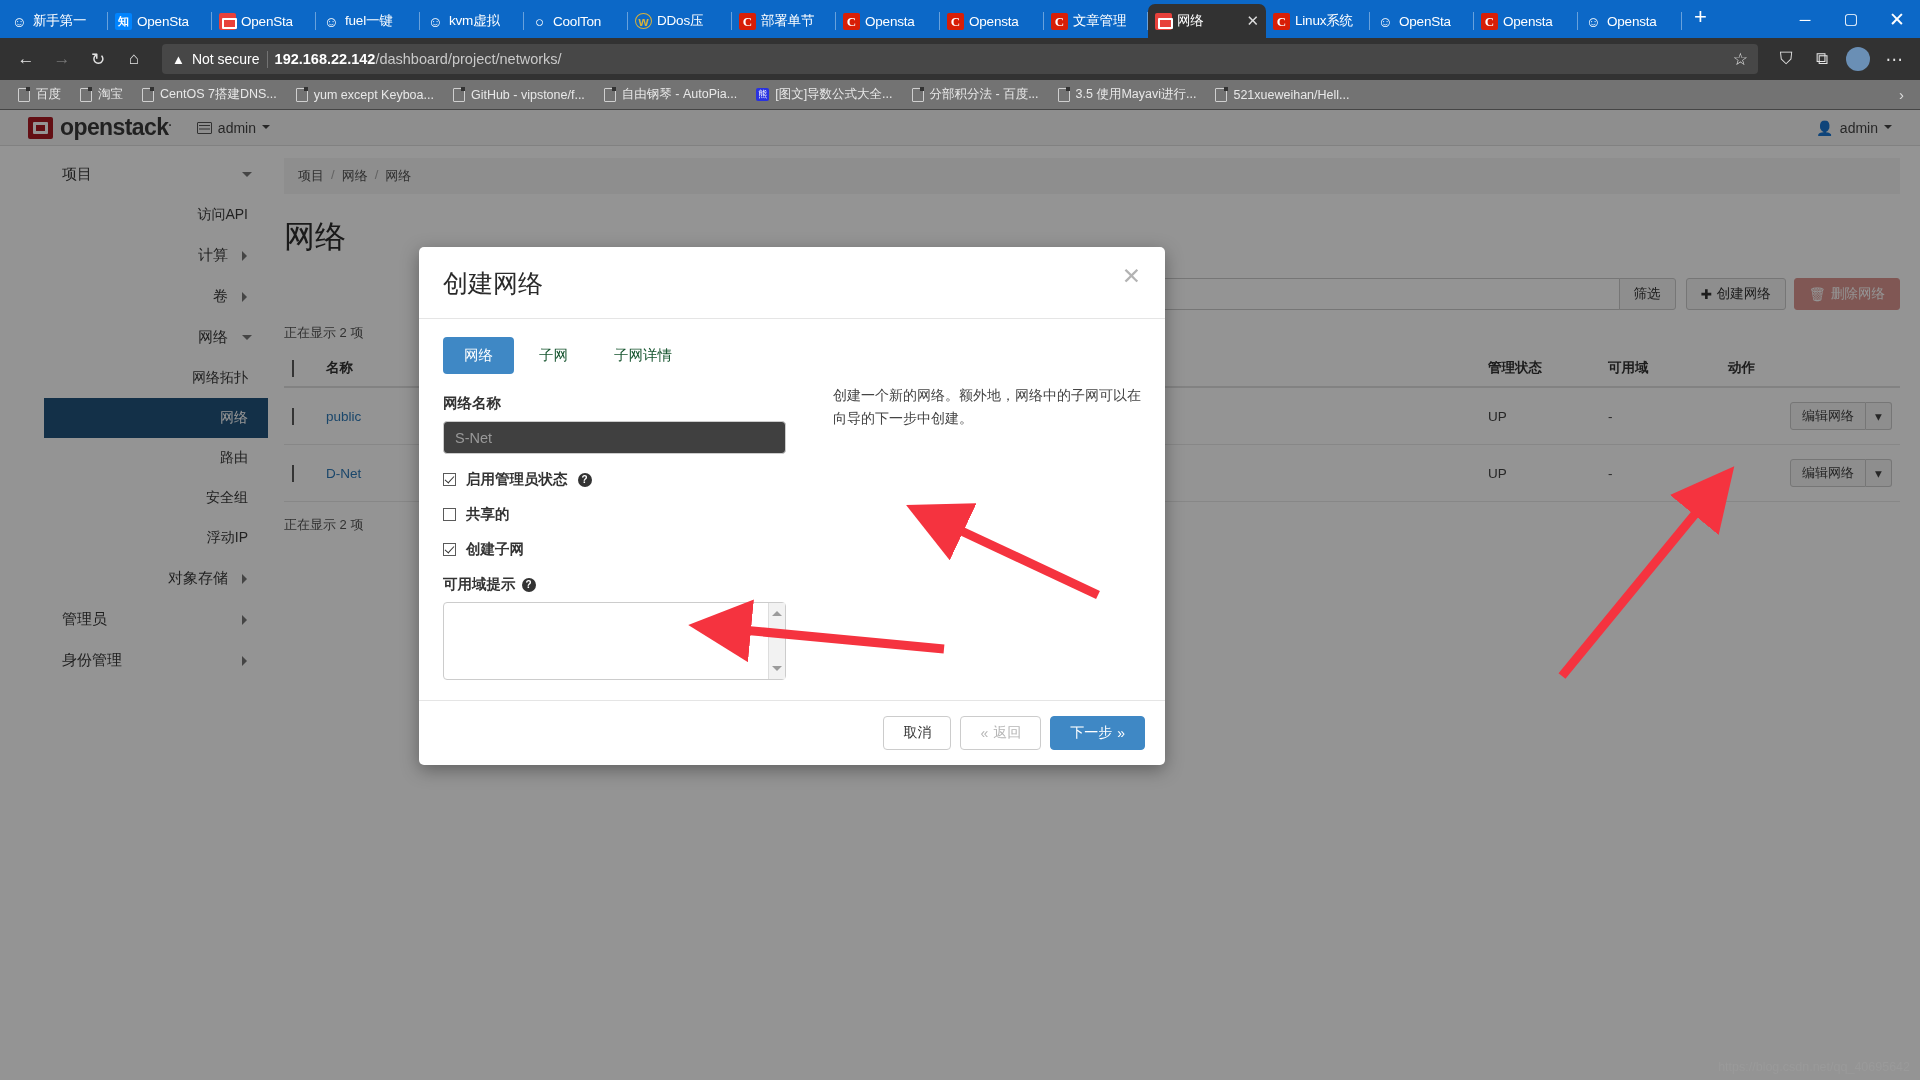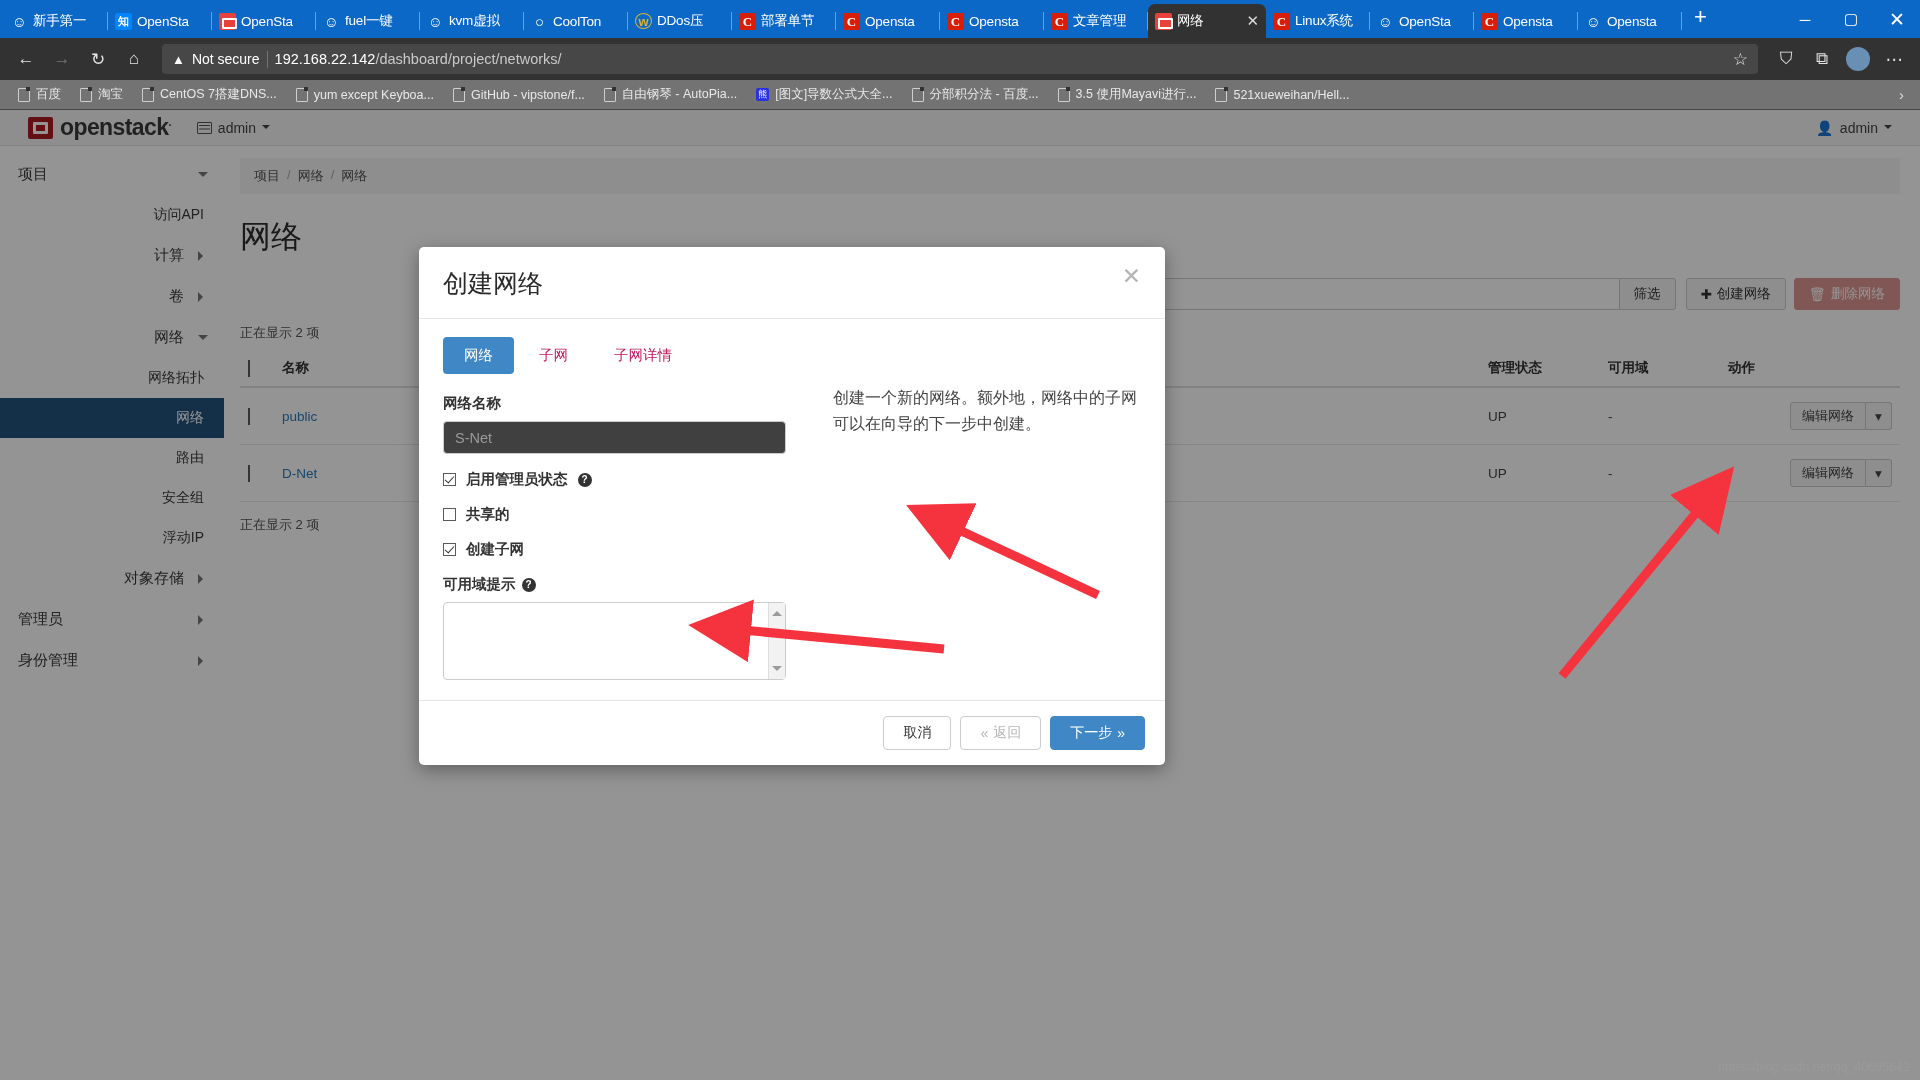--- a/index.html
+++ b/index.html
@@ -74,21 +74,21 @@
   .omnibox {
     flex: 1; height: 30px; background: #474747; border-radius: 4px;
     display: flex; align-items: center; padding: 0 10px; margin: 0 8px;
     gap: 7px; min-width: 0;
   }
   .warnicon { color: #fff; font-size: 13px; }
   .seclabel { color: #fff; font-size: 14px; white-space: nowrap; }
   .omnidiv { width: 1px; height: 17px; background: #737373; }
   .urltext { font-size: 14.5px; color: #c9c9c9; white-space: nowrap;
              overflow: hidden; flex: 1; }
-  .urltext b { color: #fff; font-weight: normal; }
+  .urltext b { color: #fff; font-weight: bold; }
 
   .bookbar {
     height: 30px; background: #737373; display: flex; align-items: center;
     padding: 0 10px; gap: 3px; border-bottom: 1px solid #454545;
   }
   .bm {
     display: flex; align-items: center; gap: 6px; padding: 3px 8px;
     color: #e8e8e8; font-size: 12.5px; white-space: nowrap; border-radius: 3px;
   }
   .pgicon {
@@ -139,21 +139,21 @@
   .grid-icon::after {
     content:""; position:absolute; left:1px; right:1px; top:2.5px; height:1.4px;
     background:#555; box-shadow: 0 3.5px 0 #555;
   }
   .caret { width: 0; height: 0; border: 4.5px solid transparent; border-top-color: #444;
            margin-top: 3px; }
   .os-user {
     margin-left: auto; display: flex; align-items: center; gap: 6px;
     font-size: 14px; color: #444;
   }
-  .body-row { display: flex; height: calc(100% - 36px); }
+  .body-row { display: flex; height: calc(100% - 36px); margin-left: 44px; }
 
   .sidebar { width: 224px; flex: 0 0 224px; background: #fff; padding-top: 8px; }
   .sb-group {
     display: flex; align-items: center; justify-content: space-between;
     padding: 11px 16px 11px 18px; font-size: 15px; color: #3a3a3a;
   }
   .chev-d { width: 0; height: 0; border: 5px solid transparent; border-top-color: #777; margin-top: 4px;}
   .chev-r { width: 0; height: 0; border: 5px solid transparent; border-left-color: #777; }
   .sb-item {
     padding: 11px 20px; font-size: 14px; color: #3b3b3b; text-align: right;
@@ -214,21 +214,21 @@
     padding: 20px 24px 18px; border-bottom: 1px solid #e5e5e5;
     display: flex; align-items: flex-start;
   }
   .modal-title { font-size: 25px; color: #2b2b2b; font-weight: normal; }
   .modal-x { margin-left: auto; font-size: 23px; color: #b3b3b3; line-height: .8; }
   .modal-body { padding: 18px 24px 20px; display: flex; gap: 24px; }
   .mb-left { width: 366px; flex: 0 0 366px; }
   .mb-right { flex: 1; padding-top: 48px; }
   .tabs { display: flex; gap: 4px; margin-bottom: 20px; }
   .mtab {
-    padding: 9px 21px; font-size: 14.5px; color: #be185d; border-radius: 4px;
+    padding: 9px 21px; font-size: 14.5px; color: #14532d; border-radius: 4px;
   }
   .mtab.active { background: #3f88c5; color: #fff; }
   .flabel { font-size: 14.5px; font-weight: bold; color: #333; margin-bottom: 8px;
             display: flex; align-items: center; gap: 6px; }
   .finput {
     width: 343px; height: 33px; border: 1px solid #ccc; border-radius: 4px;
     padding: 0 11px; font-size: 14.5px; color: #999;
     font-family: "Liberation Sans", sans-serif; background: #404040;
   }
   .cbrow { display: flex; align-items: center; gap: 10px; margin-top: 16px; }
@@ -253,21 +253,21 @@
   }
   .azscroll {
     position: absolute; right: 0; top: 0; bottom: 0; width: 17px;
     background: #f2f2f2; border-left: 1px solid #ddd;
     display: flex; flex-direction: column; justify-content: space-between;
     align-items: center; padding: 3px 0;
   }
   .azscroll .ar { width:0;height:0;border:5px solid transparent; }
   .azscroll .up { border-bottom-color:#9b9b9b; }
   .azscroll .dn { border-top-color:#9b9b9b; }
-  .helptext { font-size: 16px; color: #444; line-height: 1.65; }
+  .helptext { font-size: 14px; color: #444; line-height: 1.65; font-family: Liberation Mono, monospace; }
   .modal-foot {
     border-top: 1px solid #e5e5e5; padding: 15px 20px; display: flex;
     justify-content: flex-end; gap: 9px;
   }
   .mbtn {
     height: 34px; padding: 0 19px; border: 1px solid #ccc; background: #fff;
     border-radius: 4px; font-size: 14px; color: #333;
     display: flex; align-items: center; gap: 5px;
   }
   .mbtn.muted { color: #b5b5b5; }

